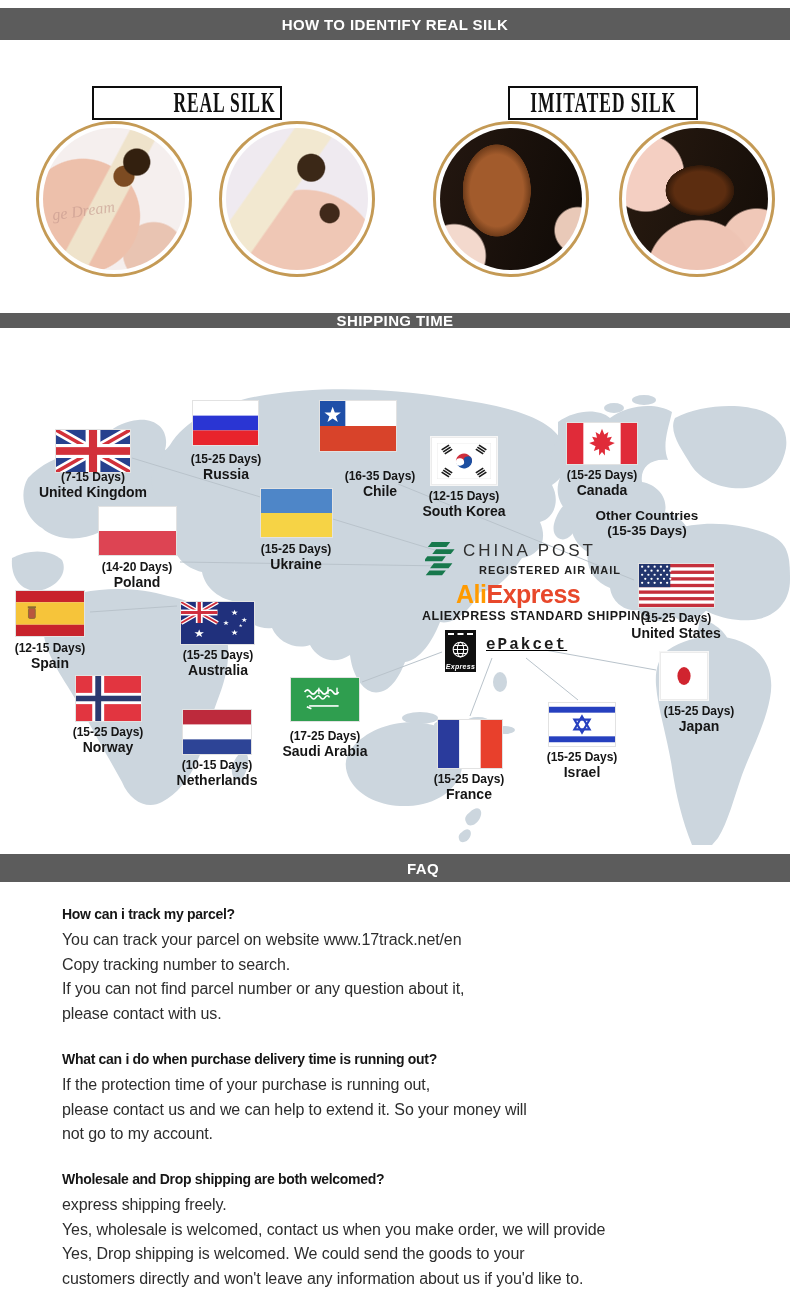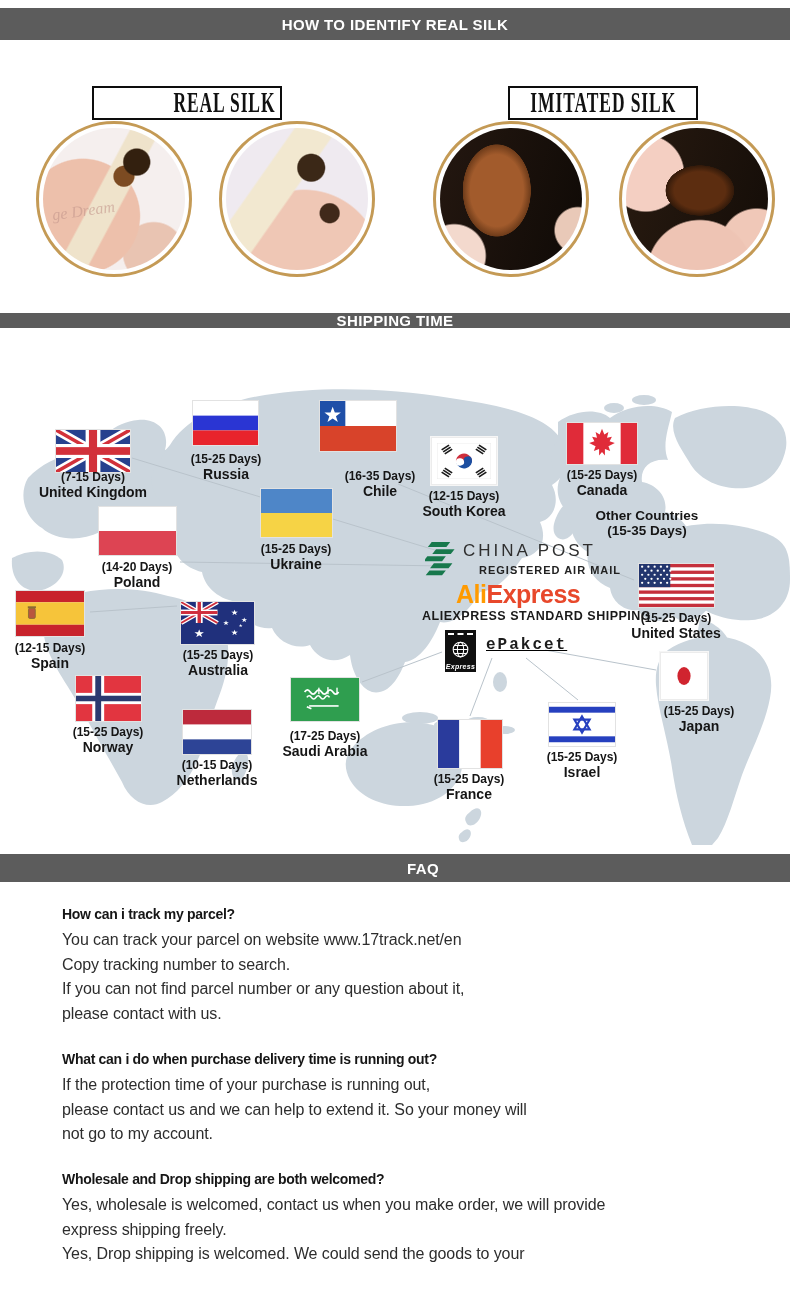--- a/index.html
+++ b/index.html
@@ -482,19 +482,20 @@
         <div class="faq-line">please contact with us.</div>
       </div>
       <div class="faq-item" style="top: 1051px;">
         <h3>What can i do when purchase delivery time is running out?</h3>
         <div class="faq-line">If the protection time of your purchase is running out,</div>
         <div class="faq-line">please contact us and we can help to extend it. So your money will</div>
         <div class="faq-line">not go to my account.</div>
       </div>
       <div class="faq-item" style="top: 1171px;">
         <h3>Wholesale and Drop shipping are both welcomed?</h3>
+        <div class="faq-line">express shipping freely.</div>
         <div class="faq-line">Yes, wholesale is welcomed, contact us when you make order, we will provide</div>
-        <div class="faq-line">express shipping freely.</div>
         <div class="faq-line">Yes, Drop shipping is welcomed. We could send the goods to your</div>
+        <div class="faq-line">customers directly and won't leave any information about us if you'd like to.</div>
       </div>
     </div>
 
 </div>
 
 </body></html>

